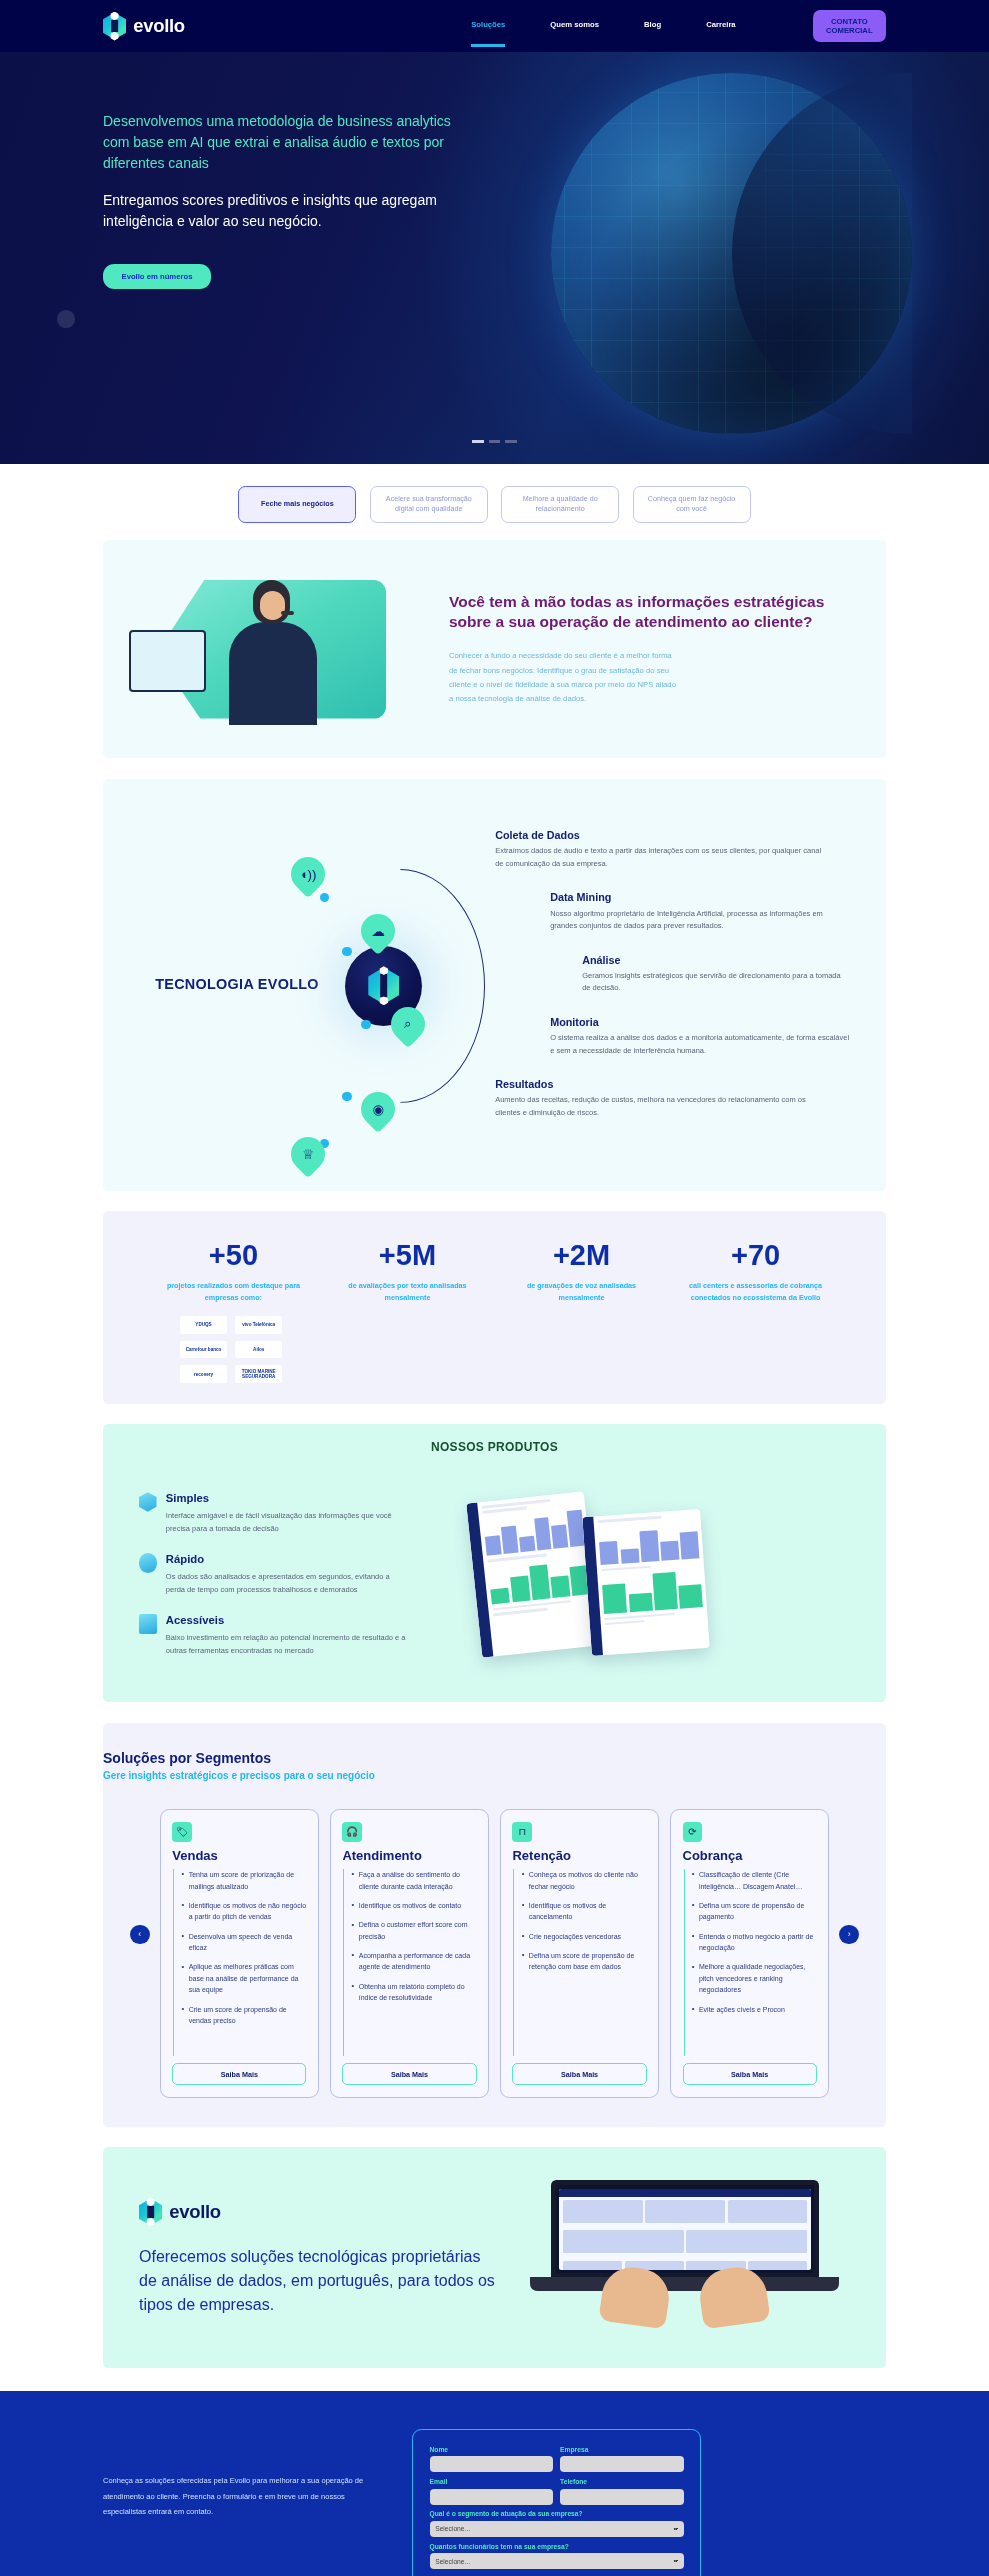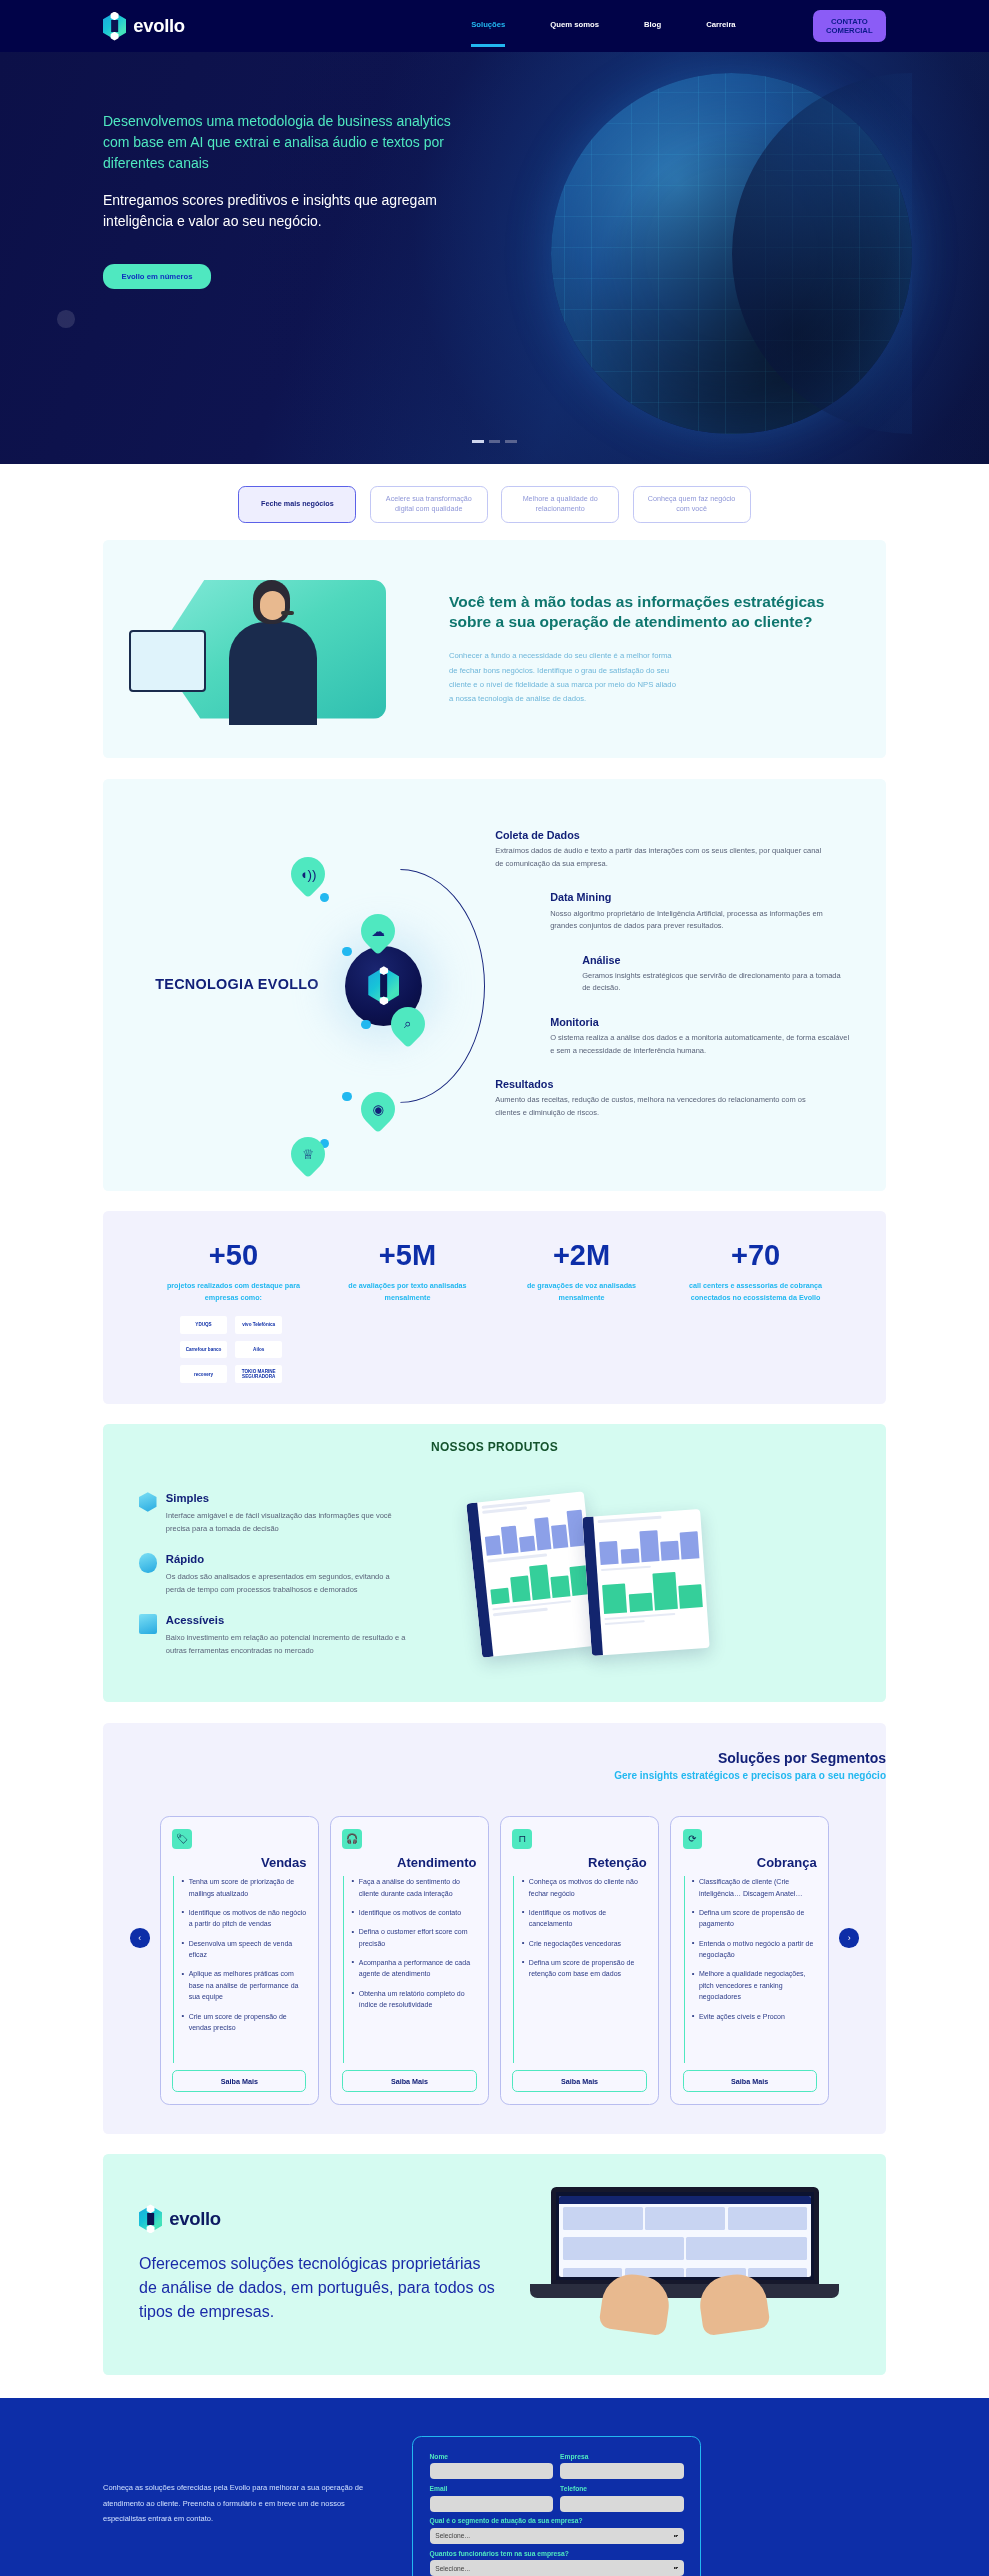--- a/index.html
+++ b/index.html
@@ -68,21 +68,21 @@
      background:linear-gradient(150deg,#7fe8d6 0%,#4fd8bd 45%,#2fbfb0 100%);
      clip-path:polygon(0 38%,16% 0,100% 0,100% 100%,14% 100%,0 68%);}
   .agent-img .person{position:absolute;left:72px;top:9.3px;width:134px;height:155px;}
   .agent-img .head{position:absolute;left:47px;top:6.2px;width:37px;height:44px;border-radius:20.6px 20.6px 18.5px 18.5px;background:#2c2a35;}
   .agent-img .face{position:absolute;left:54px;top:17.5px;width:25px;height:29px;border-radius:12.4px;background:#e8b98f;}
   .agent-img .body{position:absolute;left:23px;top:49px;width:88px;height:103px;border-radius:36px 36px 0 0;background:#1a2b4d;}
   .agent-img .mic{position:absolute;left:75px;top:38px;width:13.4px;height:3.6px;border-radius:2.1px;background:#333;}
   .agent-img .screen{position:absolute;left:-5.2px;top:66px;width:77px;height:62px;border-radius:4.1px;
      background:#dff3fb;border:2.6px solid #1a2b4d;}
   .panel1-txt{padding-left:26px;}
-  .panel1-txt h2{font-size:15.5px;line-height:1.28;color:#0f766e;margin-bottom:18px;font-weight:bold;}
+  .panel1-txt h2{font-size:15.5px;line-height:1.28;color:#701a75;margin-bottom:18px;font-weight:bold;}
   .panel1-txt p{font-size:7.7px;line-height:1.85;color:#6fb7da;max-width:227px;}
 
   
   .panel-tech{margin-top:20.6px;background:#f0fbfd;border-radius:5.2px;padding:31px 36px;display:flex;align-items:center;min-height:412px;position:relative;}
   .tech-left{width:196px;flex:0 0 196px;text-align:center;}
   .tech-left h3{font-size:14.4px;font-weight:bold;color:#122078;line-height:1.3;letter-spacing:0.3px;}
   .tech-orbit{width:155px;flex:0 0 155px;position:relative;height:330px;}
   .orb-core{position:absolute;left:10.3px;top:126px;width:77px;height:80px;border-radius:50%;
      background:radial-gradient(circle at 40% 30%,#1a2570 0%,#0c1250 60%,#070a35 100%);
      box-shadow:0 0 36px 15.5px rgba(180,220,245,.45);display:flex;align-items:center;justify-content:center;}
@@ -127,27 +127,27 @@
   .dash.b{left:129px;top:62px;width:118px;height:139px;transform:rotate(-4deg);}
   .dash-side{position:absolute;left:0;top:0;bottom:0;width:11.3px;background:#13256e;}
   .dash-inner{margin-left:11.3px;padding:4.1px;}
   .dline{height:2.6px;background:#e6eaf5;border-radius:1.5px;margin-bottom:2.6px;}
   .dchart{display:flex;align-items:flex-end;gap:2.1px;height:38px;margin:4.1px 0;}
   .dchart i{flex:1;background:#8ca0e8;border-radius:1px 1px 0 0;display:block;}
   .dchart.g i{background:#35cf9a;}
 
   
   .segments{margin-top:20.6px;background:#f2f2fd;border-radius:5.2px;padding:27px 0 29px;position:relative;}
-  .seg-head{text-align:right;margin-bottom:35px;}
+  .seg-head{text-align:left;margin-bottom:28px;}
   .seg-head h2{font-size:14px;font-weight:bold;color:#122078;}
   .seg-head p{margin-top:4.1px;font-size:10px;font-weight:bold;color:#22b8f0;}
   .seg-rail{display:flex;gap:11.3px;padding:0 57px;align-items:stretch;}
   .seg-card{flex:1;background:#f7f7ff;border:0.8px solid #b8bdf0;border-radius:9.3px;padding:12.4px 11.3px 11.3px;display:flex;flex-direction:column;min-height:289px;}
   .seg-ico{width:19.6px;height:19.6px;border-radius:4.1px;background:#4fe8c0;display:flex;align-items:center;justify-content:center;font-size:9.8px;color:#0d2050;margin-bottom:6.2px;}
-  .seg-card h3{font-size:13px;font-weight:bold;color:#122078;margin-bottom:6.2px;text-align:right;}
+  .seg-card h3{font-size:13px;font-weight:bold;color:#122078;margin-bottom:6.2px;}
   .seg-card ul{list-style:none;border-left:1px solid #4fe8c0;padding-left:7.2px;margin-left:1px;flex:1;}
   .seg-card li{font-size:7px;line-height:1.65;color:#2b3a86;margin-bottom:7.7px;padding-left:7.2px;position:relative;}
   .seg-card li::before{content:"•";position:absolute;left:0;top:-0.5px;font-size:7.7px;color:#2b3a86;}
   .seg-btn{margin-top:7px;border:0.8px solid #4fe8c0;border-radius:5.2px;text-align:center;padding:5.7px;font-size:7.2px;font-weight:bold;color:#122078;cursor:pointer;background:transparent;}
   .rail-arrow{position:absolute;top:50%;width:19.6px;height:19.6px;border-radius:50%;background:#0d2ea8;color:#fff;
      display:flex;align-items:center;justify-content:center;font-size:8.8px;cursor:pointer;}
   .rail-arrow.l{left:27px;} .rail-arrow.r{right:27px;}
 
   
   .offer{margin-top:20.6px;background:#d5fbf1;border-radius:5.2px;padding:28px 36px;display:flex;align-items:center;min-height:206px;margin-bottom:23px;}

